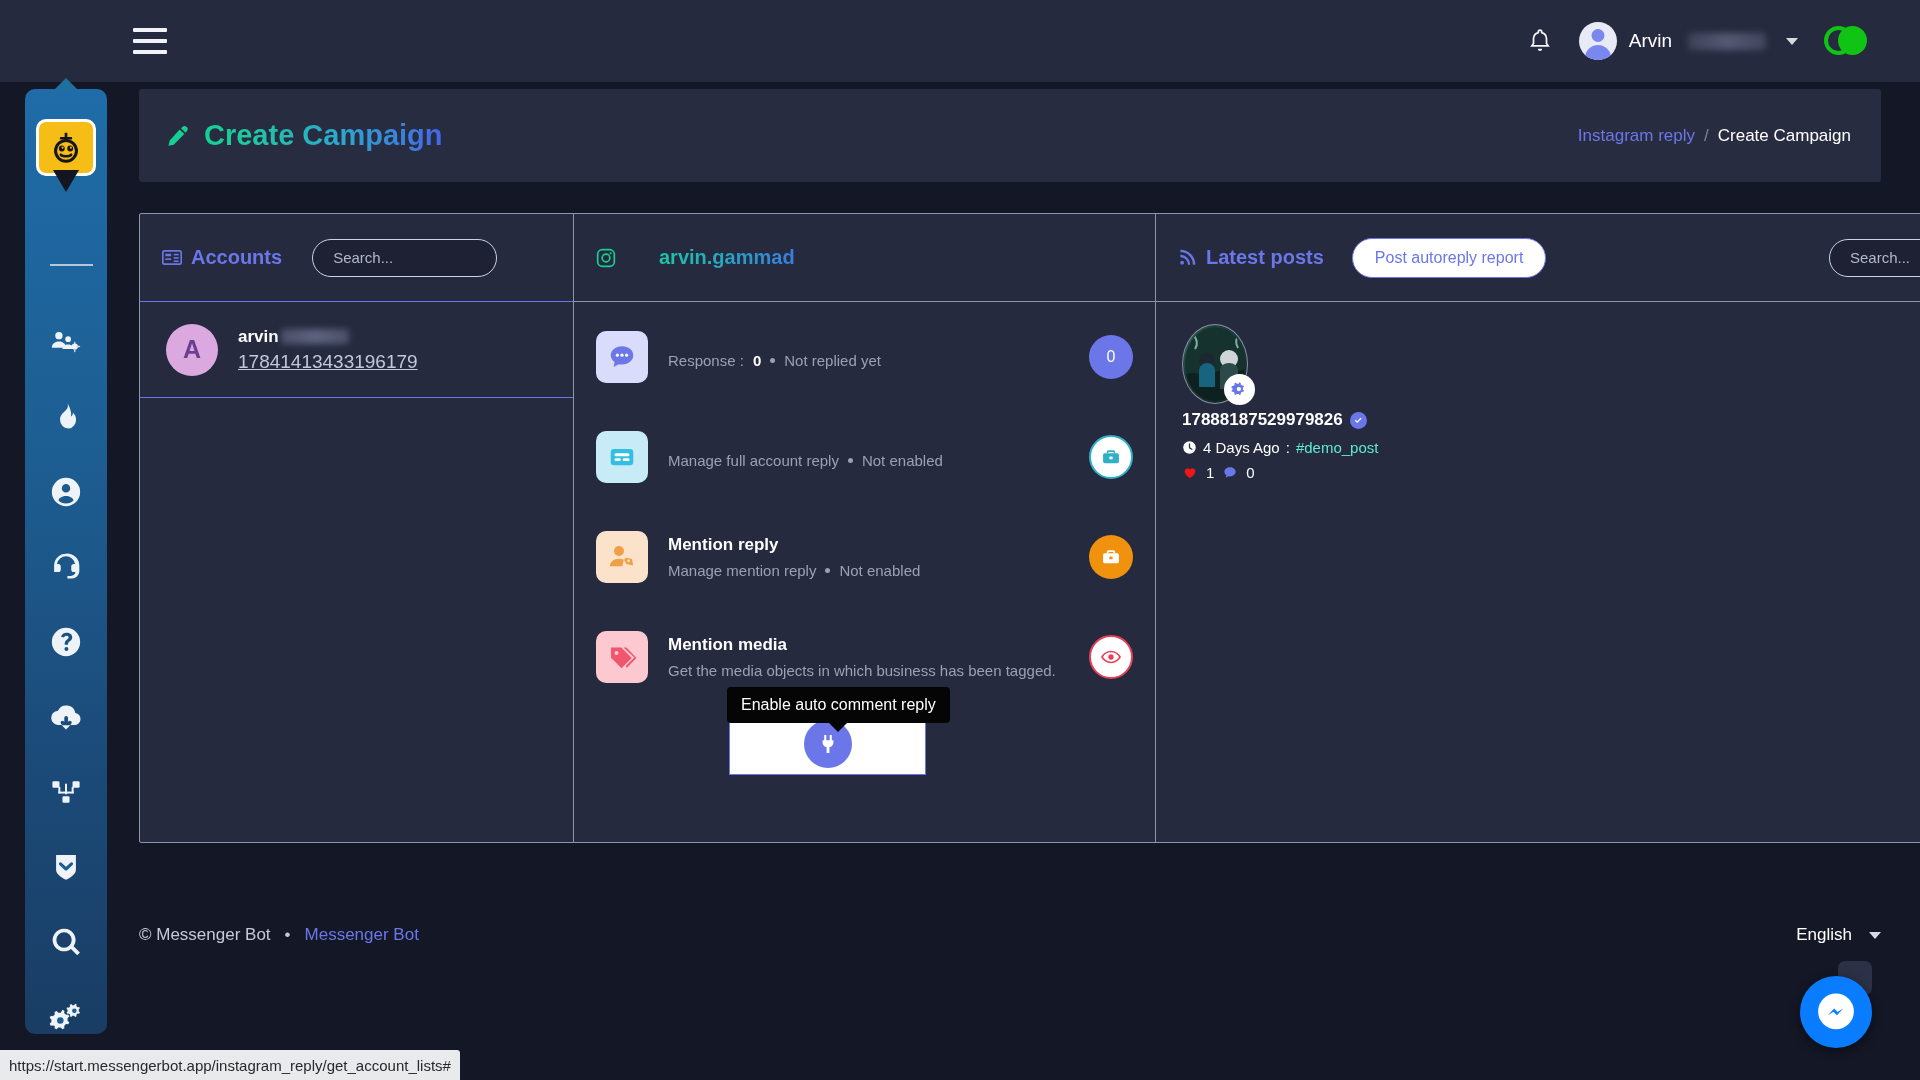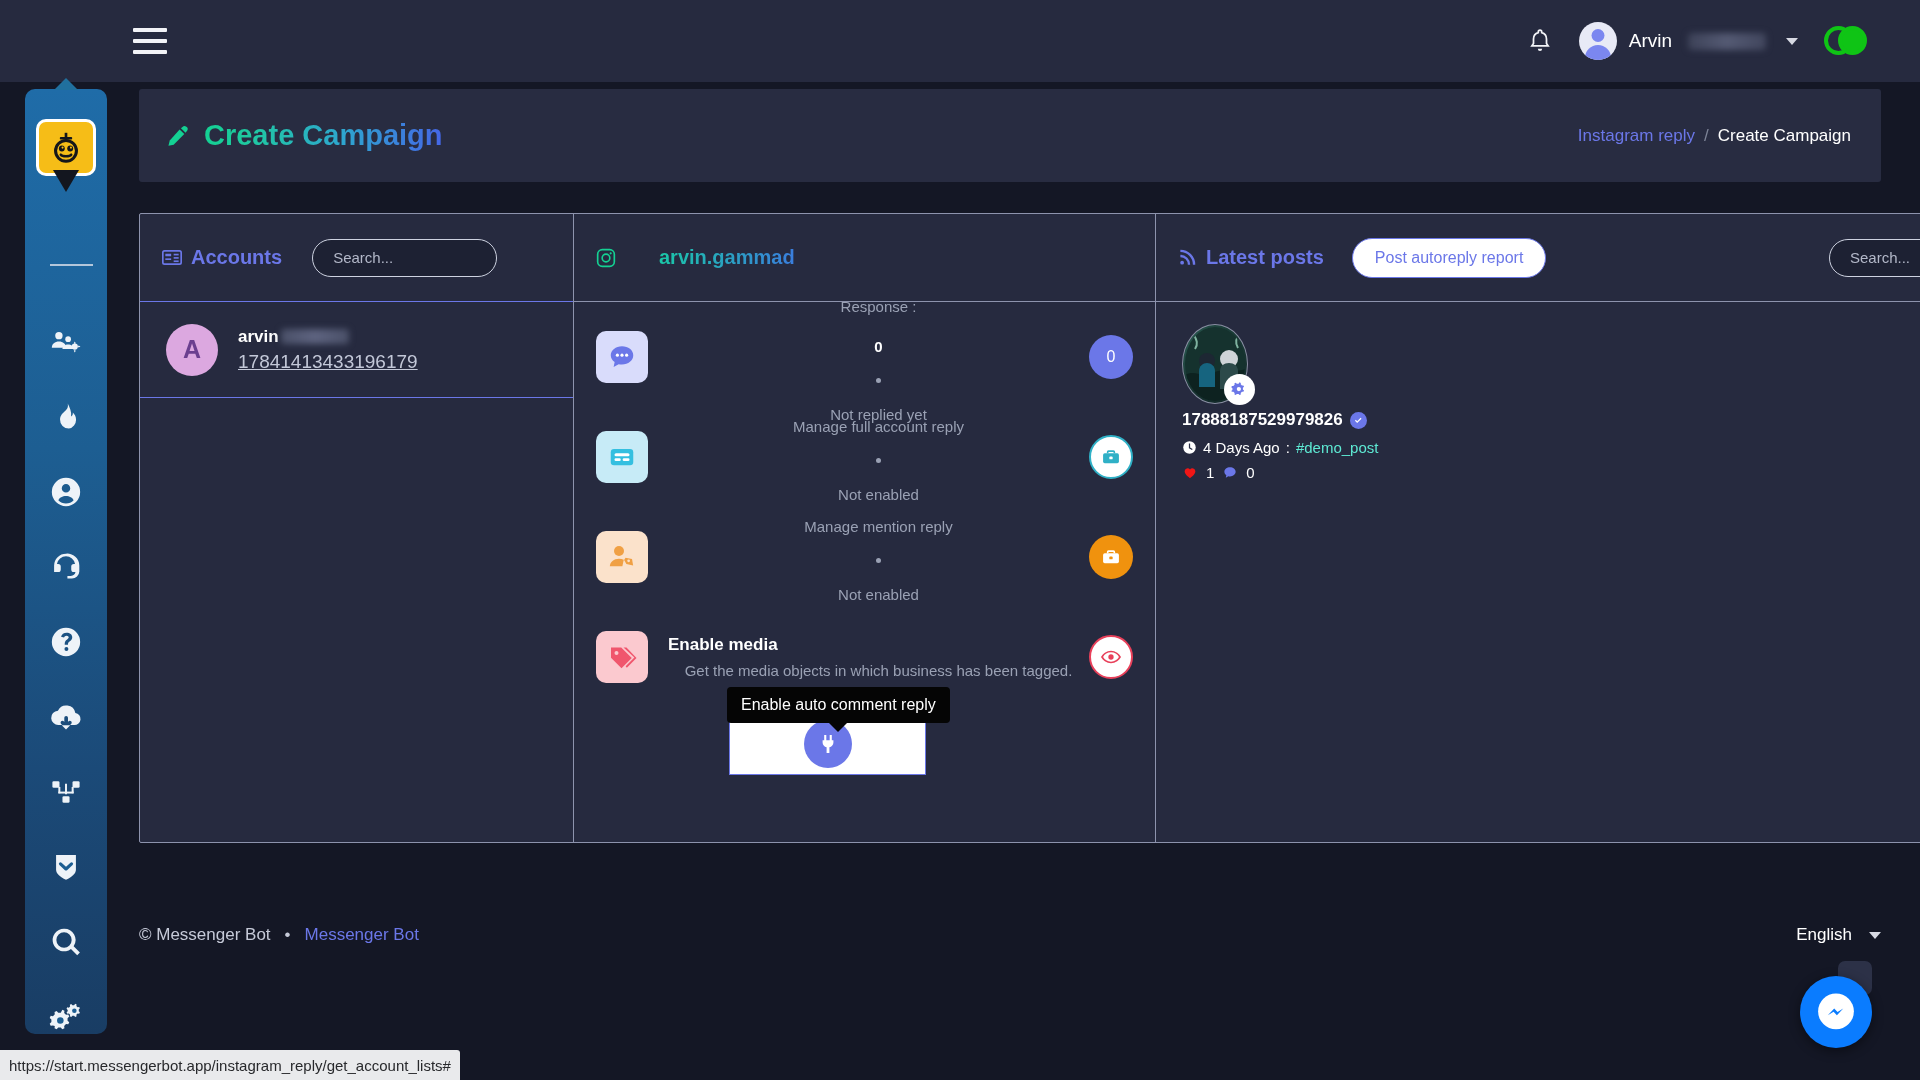--- a/index.html
+++ b/index.html
@@ -123,21 +123,21 @@
   .acct-blur { width:68px;height:15px;border-radius:3px;margin-left:2px;
     background:linear-gradient(90deg,#4a5068,#5e6480,#4a5068); filter:blur(3px); }
   .acct-id { color:#c3c8d8; font-size:19px; margin-top:4px;text-decoration:underline; }
 
   
   .feature-list { padding: 22px 0 0 0; position:relative; }
   .feature-row { display:flex; align-items:center; padding: 0 22px 0 22px; height:66px; margin-bottom: 34px; position:relative; }
   .feat-icon { width:52px; height:52px; border-radius:10px; display:flex; align-items:center; justify-content:center; flex:none; }
   .feat-text { margin-left:20px; flex:1; }
   .feat-title { color:#ffffff; font-size:17px; font-weight:bold; }
-  .feat-sub { color:#9aa1b4; font-size:15px; margin-top:7px; display:flex; align-items:center; gap:23px;flex-direction:column; }
+  .feat-sub { color:#9aa1b4; font-size:15px; margin-top:7px; display:flex; align-items:center; gap:9px; }
   .feat-sub b { color:#ffffff; }
   .dotsep { width:5px;height:5px;border-radius:50%;background:#9aa1b4; display:inline-block; }
   .feat-action { width:44px;height:44px;border-radius:50%; display:flex;align-items:center;justify-content:center;
     flex:none; cursor:pointer; }
   .badge-count { background:#6b77e8; color:#fff; font-size:16px; }
   .act-white-teal { background:#ffffff; border:2px solid #2fb0c6; }
   .act-orange { background:#f0920e; }
   .act-white-red { background:#ffffff; border:2px solid #e8405a; }
 
   
@@ -416,20 +416,21 @@
       <div class="feature-row">
         <div class="feat-icon" style="background:#fbe2cb">
           <svg width="30" height="30" viewBox="0 0 24 24">
             <circle cx="9.6" cy="7.2" r="4" fill="#f0a044"></circle>
             <path d="M2.3 19.4c0-3.6 3.2-6.1 7.3-6.1 1.4 0 2.7.3 3.8.8l-1.1 5.3z" fill="#f0a044"></path>
             <path d="M14.8 12.5l5.2 1 .9 5.3-5.4-1.3-1.8-3.2z" fill="#f0a044"></path>
             <circle cx="17.3" cy="15" r="1.1" fill="#fbe2cb"></circle>
           </svg>
         </div>
         <div class="feat-text">
+          <div class="feat-title">Mention reply</div>
           <div class="feat-sub">
             <span>Manage mention reply</span>
             <i class="dotsep"></i>
             <span>Not enabled</span>
           </div>
         </div>
         <div class="feat-action act-orange">
           <svg width="20" height="20" viewBox="0 0 24 24">
             <path d="M9 4h6a2 2 0 0 1 2 2v1.5h-2V6H9v1.5H7V6a2 2 0 0 1 2-2z" fill="#ffffff"></path>
             <rect x="2.5" y="7.5" width="19" height="12" rx="2" fill="#ffffff"></rect>
@@ -440,21 +441,21 @@
 
       <div class="feature-row">
         <div class="feat-icon" style="background:#fbc9cf">
           <svg width="30" height="30" viewBox="0 0 24 24">
             <path d="M3.2 4.4h8.2l8.4 8.4-8.2 8.2L3.2 12.6z" fill="#f0566d"></path>
             <circle cx="7.6" cy="8.7" r="1.6" fill="#fbc9cf"></circle>
             <path d="M13.2 4.4h2.4l8 8.3-7.7 7.9-1-1.2 7-7z" fill="#f0566d"></path>
           </svg>
         </div>
         <div class="feat-text">
-          <div class="feat-title">Enable media</div>
+          <div class="feat-title">Mention media</div>
           <div class="feat-sub">
             <span>Get the media objects in which business has been tagged.</span>
           </div>
         </div>
         <div class="feat-action act-white-red">
           <svg width="20" height="20" viewBox="0 0 24 24">
             <path d="M12 5.4C6.8 5.4 2.6 9.6 1.2 12c1.4 2.4 5.6 6.6 10.8 6.6S21.4 14.4 22.8 12C21.4 9.6 17.2 5.4 12 5.4z" fill="none" stroke="#e8405a" stroke-width="2"></path>
             <circle cx="12" cy="12" r="3.2" fill="#e8405a"></circle>
           </svg>
         </div>

